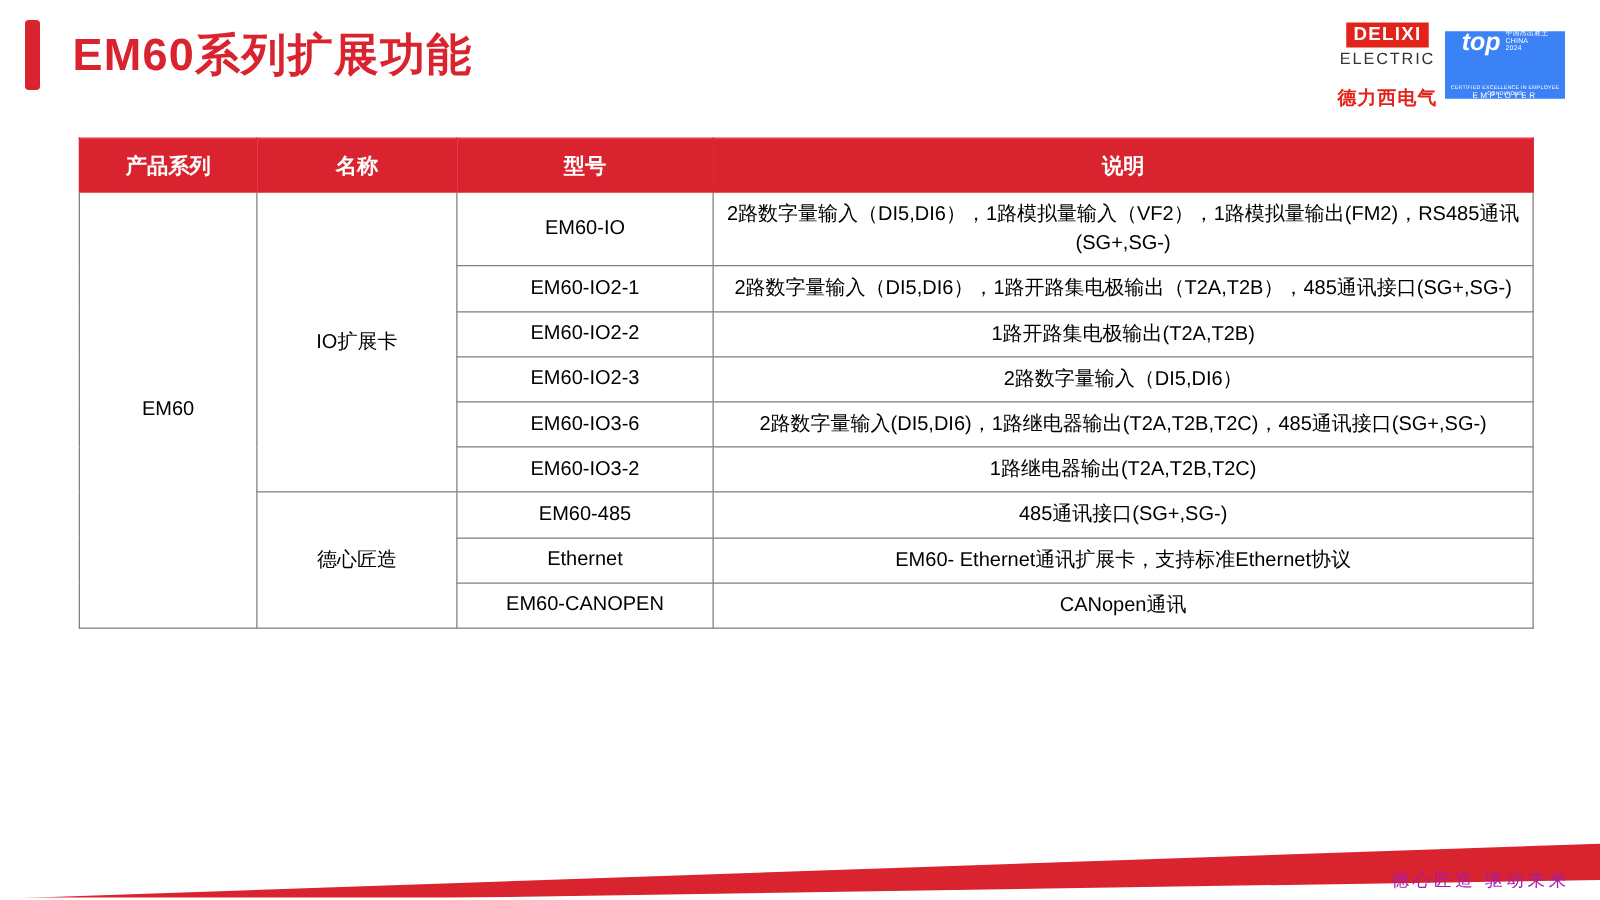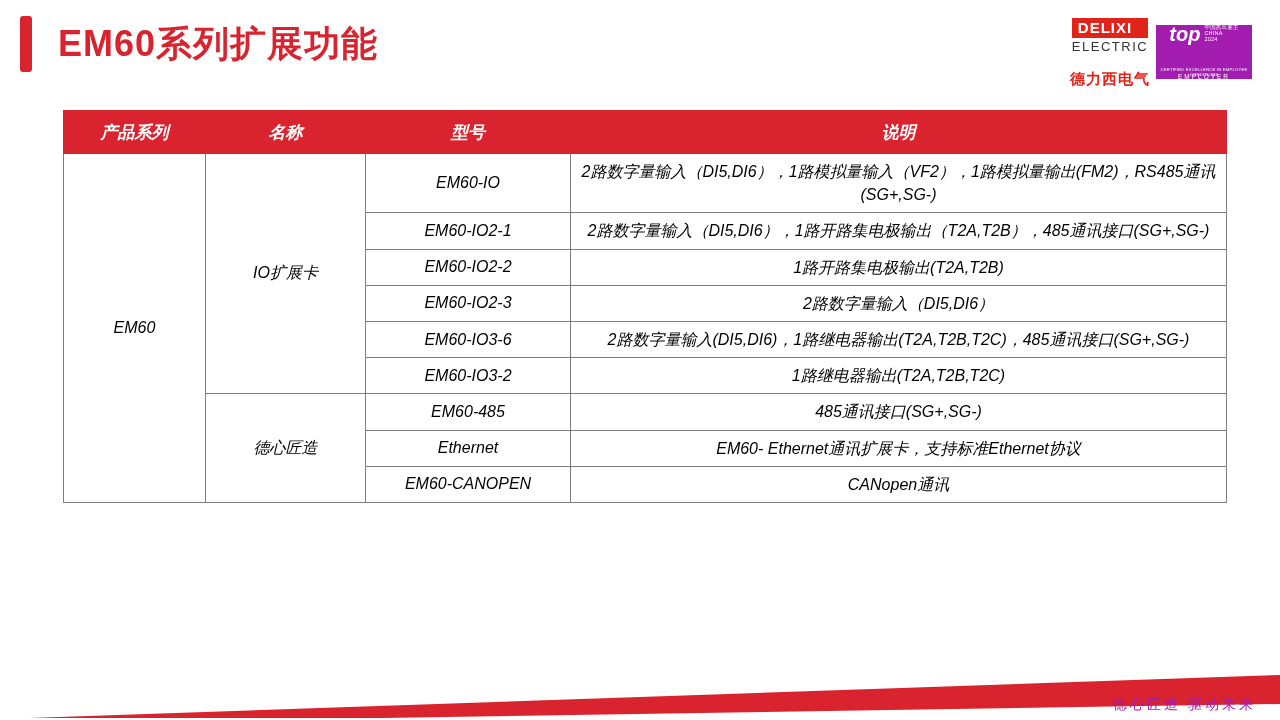--- a/index.html
+++ b/index.html
@@ -50,40 +50,40 @@
     flex-direction: column;
     align-items: center;
     line-height: 1;
   }
   .delixi-logo .dx-en {
     background: #e2231a;
     color: #ffffff;
     font-weight: bold;
     font-size: 15px;
     letter-spacing: 1px;
-    padding: 2px 16px 3px 6px;
+    padding: 2px 6px 3px 6px;
     text-align: center;
   }
   .delixi-logo .dx-sub {
     color: #333333;
     font-size: 13px;
     letter-spacing: 1.5px;
     margin-top: 2px;
   }
   .delixi-logo .dx-cn {
     color: #e2231a;
     font-weight: bold;
     font-size: 15px;
     letter-spacing: 1px;
     margin-top: 18px;
   }
   .top-employer {
     width: 96px;
     height: 54px;
-    background: #a21caf;
+    background: #3b82f6;
     display: flex;
     flex-direction: column;
     align-items: center;
     justify-content: center;
     position: relative;
     gap: 28px;
   }
   .te-row {
     display: flex;
     align-items: center;
@@ -136,21 +136,20 @@
     width: 100%;
     table-layout: fixed;
   }
   table.spec th, table.spec td {
     border: 1px solid #7f7f7f;
     text-align: center;
     vertical-align: middle;
     font-size: 16px;
     color: #000000;
     padding: 6px 8px;
-    font-style: italic;
   }
   table.spec thead th {
     background: #d9232e;
     color: #ffffff;
     font-weight: bold;
     font-size: 17px;
     height: 30px;
     border-color: #d9232e;
   }
   td.series-cell {

